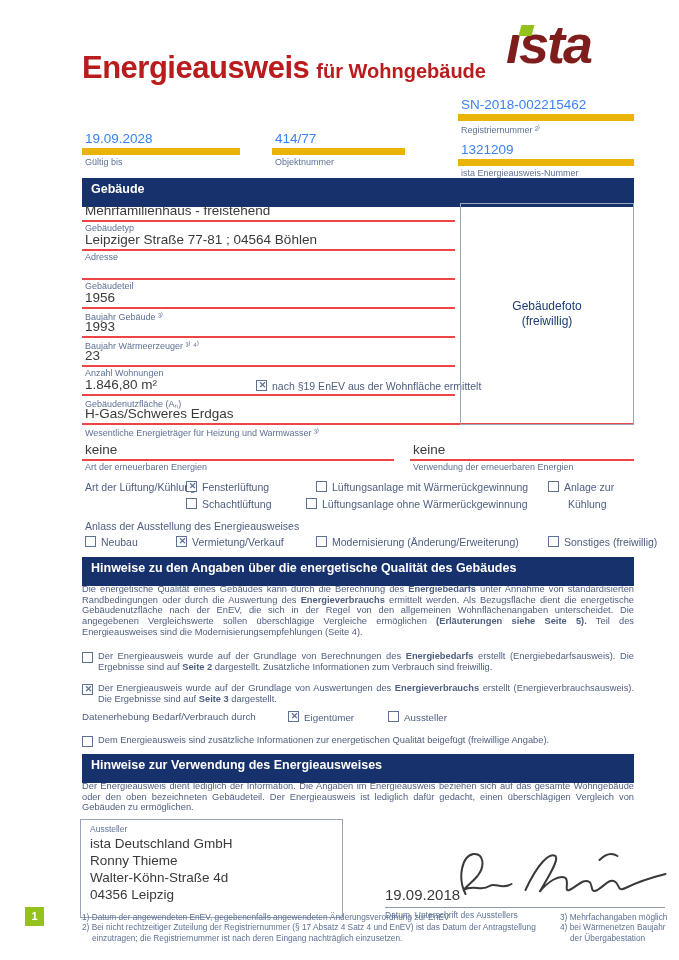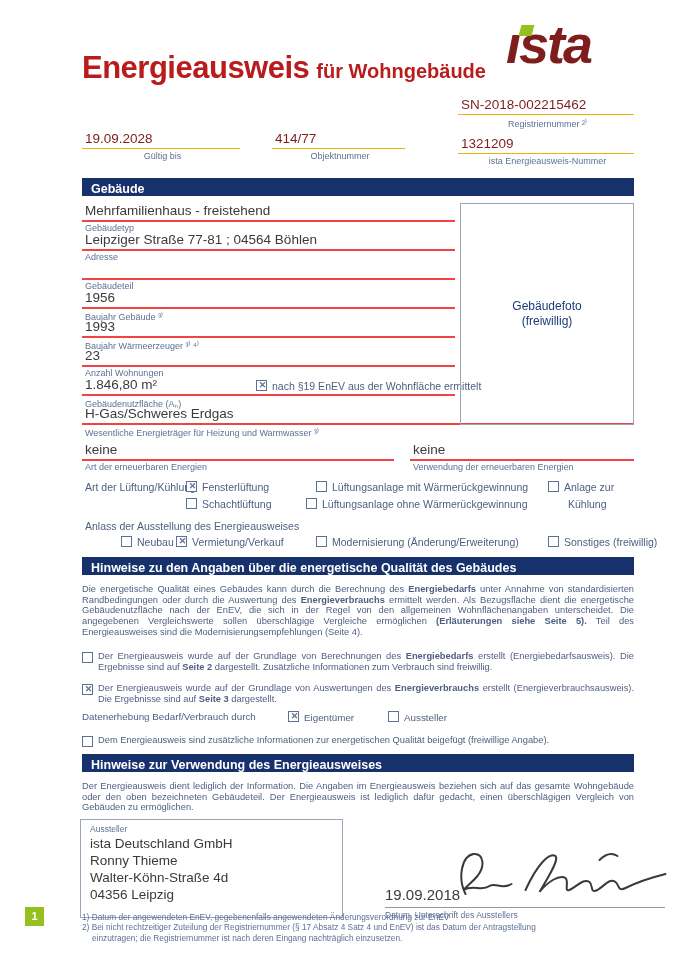--- a/index.html
+++ b/index.html
@@ -9,29 +9,29 @@
   .title{position:absolute;left:82px;top:50px;white-space:nowrap;color:#b91c1c;}
   .title .main{font-size:31px;font-weight:bold;letter-spacing:-0.5px;}
   .title .suffix{font-size:20px;font-weight:bold;margin-left:7px;}
   .subtitle{position:absolute;left:83px;top:92px;font-size:10px;font-weight:bold;color:#1b3a77;}
   .logo{position:absolute;left:506px;top:14px;width:140px;height:62px;}
   .logo .txt{font-size:54px;line-height:60px;font-weight:bold;font-style:italic;
              color:#7f1d1d;letter-spacing:-2px;}
   .logo .dot{position:absolute;left:14px;top:11px;width:13px;height:11px;background:#95c11f;
              transform:skewX(-15deg);}
   
-  .fline{border-bottom:1px solid #eab308;font-size:13.5px;color:#7f1d1d;
+  .fline{border-bottom:7px solid #eab308;font-size:13.5px;color:#3b82f6;
          padding:0 0 2px 3px;height:15px;white-space:nowrap;overflow:visible;}
-  .flabel{font-size:9px;color:#5d7195;padding:2px 0 0 3px;white-space:nowrap;text-align:center;}
+  .flabel{font-size:9px;color:#5d7195;padding:2px 0 0 3px;white-space:nowrap;}
   .regblock{position:absolute;left:458px;top:97px;width:176px;}
   .regblock .gap{height:6px;}
   .valblock{position:absolute;left:82px;top:131px;width:158px;}
   .objblock{position:absolute;left:272px;top:131px;width:133px;}
   
-  .bar{position:absolute;left:82px;width:552px;height:18px;background:#16316b;color:#fff;
+  .bar{position:absolute;left:82px;width:552px;height:29px;background:#16316b;color:#fff;
        font-size:12.5px;font-weight:bold;padding-left:0;box-sizing:border-box;}
   .bar span{display:inline-block;padding:4px 0 0 9px;}
   
   .gfields{position:absolute;left:82px;top:203px;width:373px;}
   .gfield{height:29px;position:relative;}
   .gfield .gval{border-bottom:2px solid #ef4444;font-size:13.5px;height:17px;
                 padding-left:3px;white-space:nowrap;}
   .gfield .glab{font-size:9px;color:#5d7195;padding:1px 0 0 3px;white-space:nowrap;}
   .wide{position:absolute;left:82px;width:552px;}
   .cbinline{position:absolute;left:174px;top:3px;font-size:10.5px;color:#4e5e80;white-space:nowrap;}
@@ -189,21 +189,21 @@
     <span class="vpos" style="left:466px;top:3px;">
       <span class="cb"></span><span>Anlage zur</span>
     </span>
     <span class="vpos" style="left:486px;top:20px;">
       <span>Kühlung</span>
     </span>
   </div>
 
   <div class="anlass">
     <span class="alabel">Anlass der Ausstellung des Energieausweises</span>
-    <span class="vpos" style="left:3px;top:16px;margin-left:36px;">
+    <span class="vpos" style="left:3px;top:16px;">
       <span class="cb"></span><span>Neubau</span>
     </span>
     <span class="vpos" style="left:94px;top:16px;">
       <span class="cb checked"></span><span>Vermietung/Verkauf</span>
     </span>
     <span class="vpos" style="left:234px;top:16px;">
       <span class="cb"></span><span>Modernisierung (Änderung/Erweiterung)</span>
     </span>
     <span class="vpos" style="left:466px;top:16px;">
       <span class="cb"></span><span>Sonstiges (freiwillig)</span>
@@ -257,15 +257,19 @@
       <path d="M148,16 C154,10 160,8 166,12"></path>
     </g>
   </svg>
   <div class="sigline"></div>
   <div class="siglabel">Datum, Unterschrift des Ausstellers</div>
 
   <div class="fnleft">
     <div class="fn">1) Datum der angewendeten EnEV, gegebenenfalls angewendeten Änderungsverordnung zur EnEV</div>
     <div class="fn">2) Bei nicht rechtzeitiger Zuteilung der Registriernummer (§ 17 Absatz 4 Satz 4 und EnEV) ist das Datum der Antragstellung einzutragen; die Registriernummer ist nach deren Eingang nachträglich einzusetzen.</div>
   </div>
+  <div class="fnright">
+    <div class="fn">3)  Mehrfachangaben möglich</div>
+    <div class="fn">4)  bei Wärmenetzen Baujahr der Übergabestation</div>
+  </div>
 
   <div class="badge">1</div>
 </div>
 
 </body></html>

